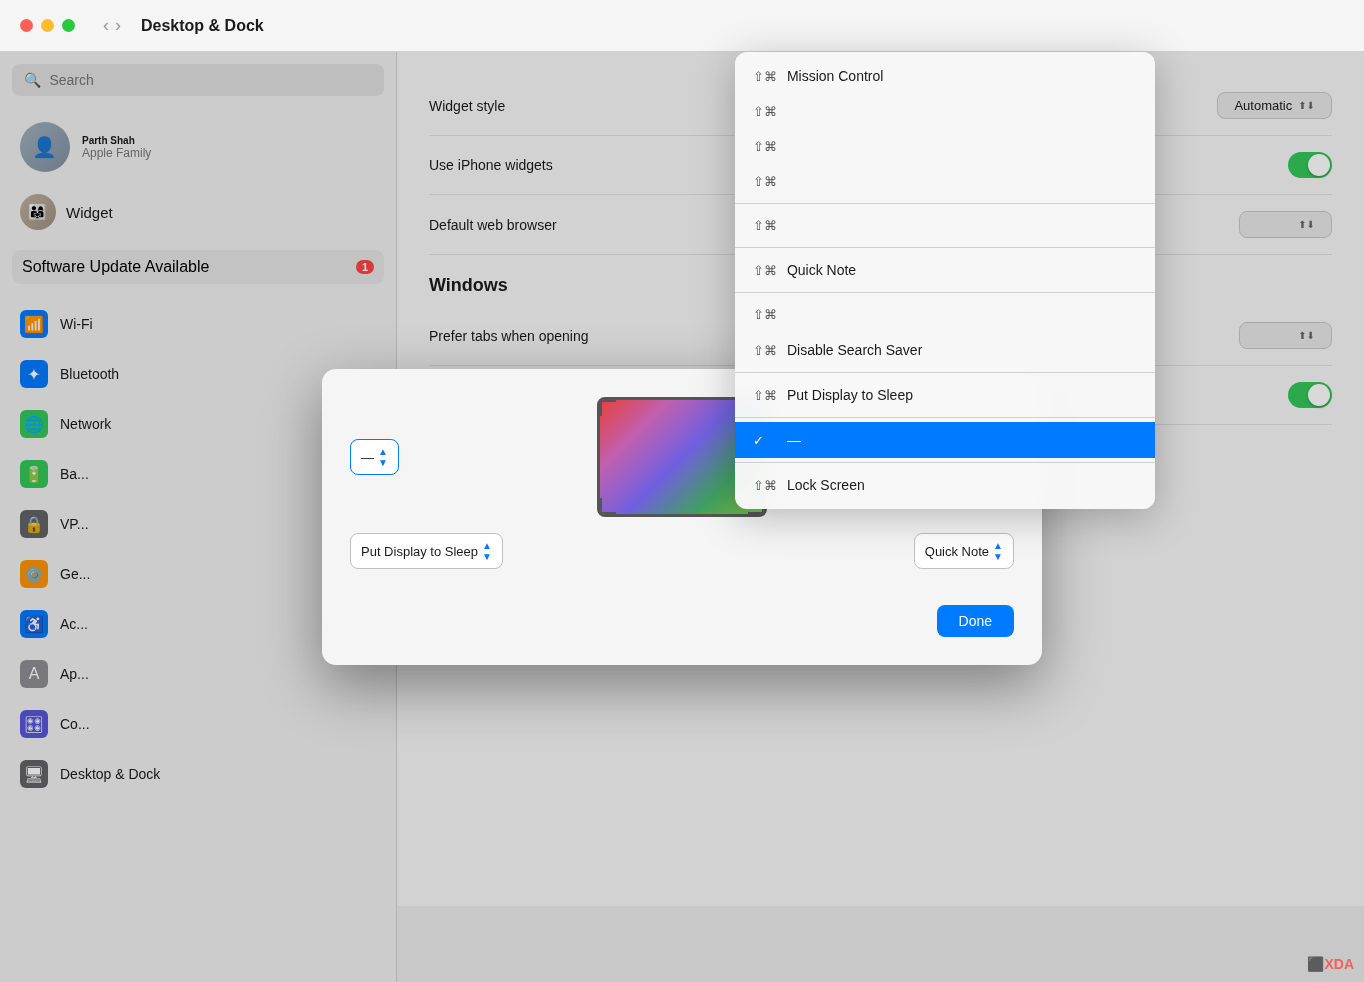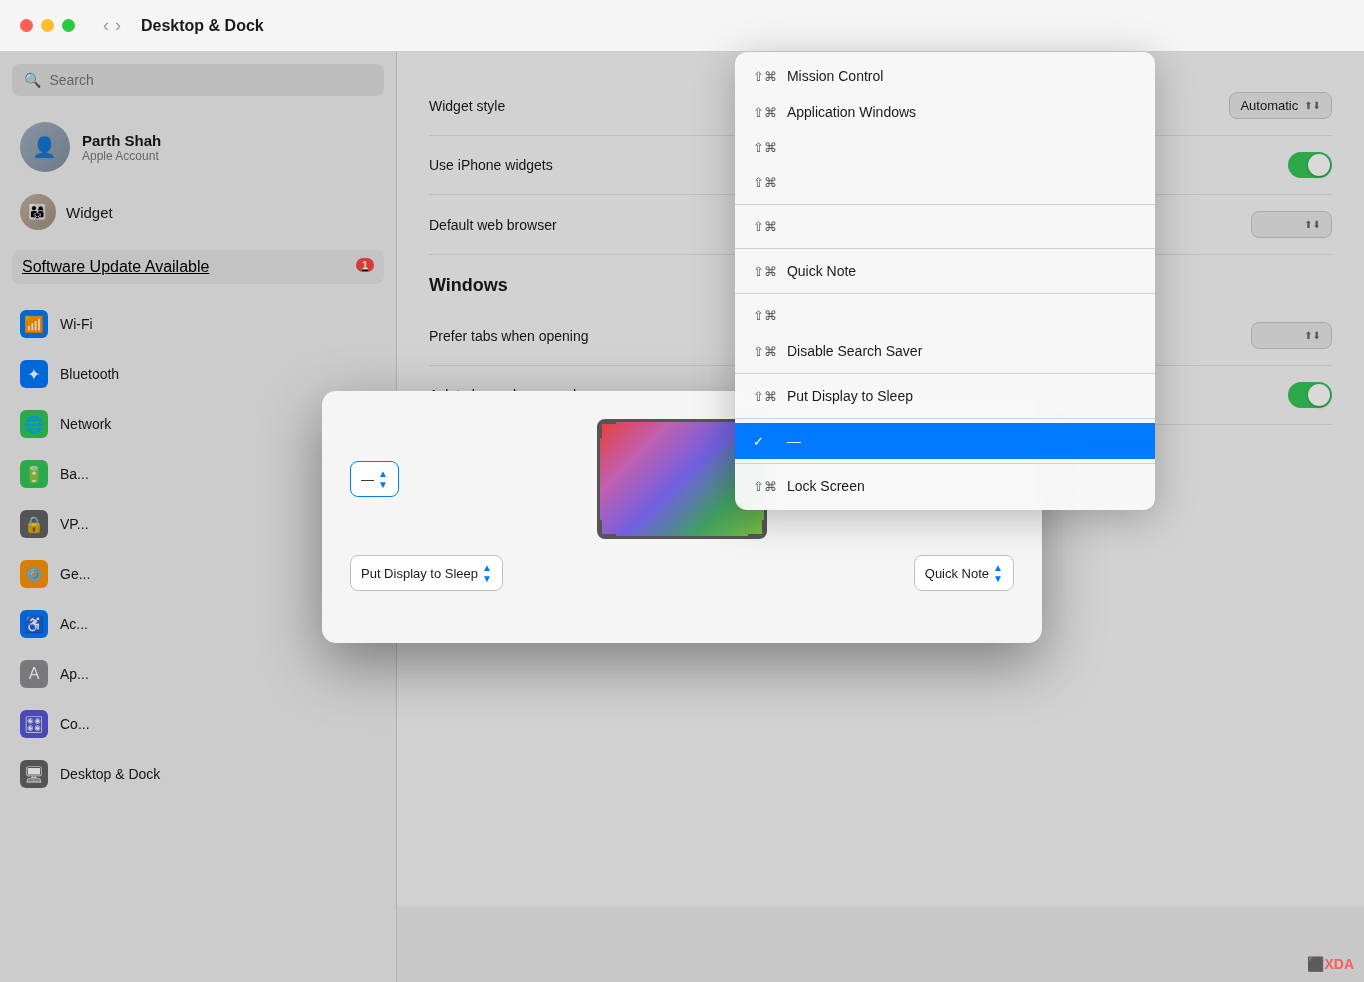--- a/index.html
+++ b/index.html
@@ -121,21 +121,21 @@
       background: linear-gradient(135deg, #c0b0a0, #a09080);
       overflow: hidden;
       flex-shrink: 0;
       display: flex;
       align-items: center;
       justify-content: center;
       font-size: 15px;
       color: white;
     }
     .user-info .name {
-      font-size: 15px;
+      font-size: 10px;
       font-weight: 600;
       color: #1a1a1a;
     }
     .user-info .sub {
       font-size: 12px;
       color: #777;
     }
     .family-row {
       display: flex;
       align-items: center;
@@ -145,28 +145,27 @@
       margin-bottom: 12px;
       cursor: pointer;
     }
     .family-label {
       font-size: 15px;
       color: #1a1a1a;
     }
 
     .software-update {
       display: flex;
-      align-items: flex-start;
+      align-items: center;
       gap: 20px;
       padding: 8px 10px;
       border-radius: 8px;
       background: rgba(0,0,0,0.04);
       margin-bottom: 16px;
       cursor: pointer;
-      text-decoration: underline;
     }
     .badge {
       background: #ff4444;
       color: white;
       font-size: 11px;
       font-weight: 600;
       border-radius: 10px;
       padding: 1px 6px;
       margin-left: auto;
     }
@@ -224,21 +223,21 @@
     .settings-label {
       font-size: 14px;
       color: #1a1a1a;
       flex: 1;
     }
 
     .dropdown-pill {
       background: #e8e8e8;
       border: 1px solid #c8c8c8;
       border-radius: 8px;
-      padding: 5px 10px;
+      padding: 5px 16px;
       font-size: 13px;
       color: #1a1a1a;
       display: flex;
       align-items: center;
       gap: 6px;
       cursor: pointer;
     }
     .dropdown-arrow {
       font-size: 10px;
       color: #666;
@@ -439,21 +438,21 @@
 
     <div class="search-bar">
       <span class="search-bar-icon">🔍</span>
       <input type="text" placeholder="Search" style="">
     </div>
 
     <div class="user-profile">
       <div class="avatar">👤</div>
       <div class="user-info">
         <div class="name">Parth Shah</div>
-        <div class="sub">Apple Account</div>
+        <div class="sub">Apple Family</div>
       </div>
     </div>
 
     <div class="family-row">
       <div class="avatar-small">👨‍👩‍👧</div>
       <span class="family-label">Widget</span>
     </div>
 
     <div class="software-update">
       <span>Software Update Available</span>
@@ -587,33 +586,35 @@
       <div></div>
 
       <div style="display:flex; justify-content:flex-end;">
         <div class="corner-select" style="border-color: #c0c0c0;">
           <span>Quick Note</span>
           <div class="corner-select-arrows">▲<br>▼</div>
         </div>
       </div>
     </div>
 
+    <div class="modal-bottom-row">
+      <button class="done-button">Done</button>
+    </div>
   </div>
 </div>
 
 <div class="dropdown-menu">
 
   <div class="menu-item">
     <span class="shortcut-key">⇧⌘</span>
     <span class="menu-item-text">Mission Control</span>
   </div>
 
   <div class="menu-item">
     <span class="shortcut-key">⇧⌘</span>
-    <span class="menu-item-text">Application Windows</span>
   </div>
 
   <div class="menu-item">
     <span class="shortcut-key">⇧⌘</span>
   </div>
 
   <div class="menu-item">
     <span class="shortcut-key">⇧⌘</span>
   </div>
 

